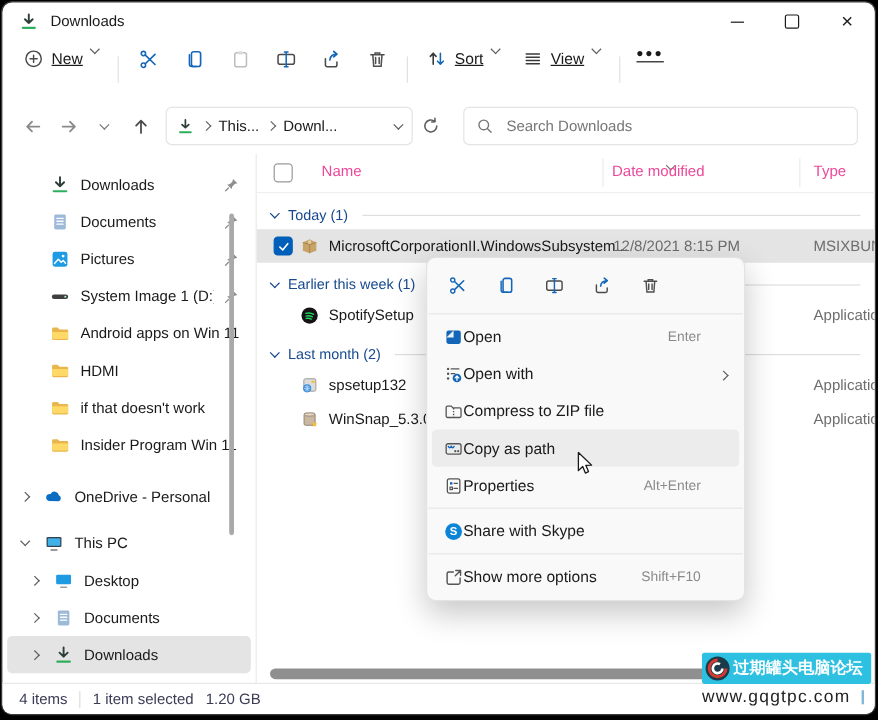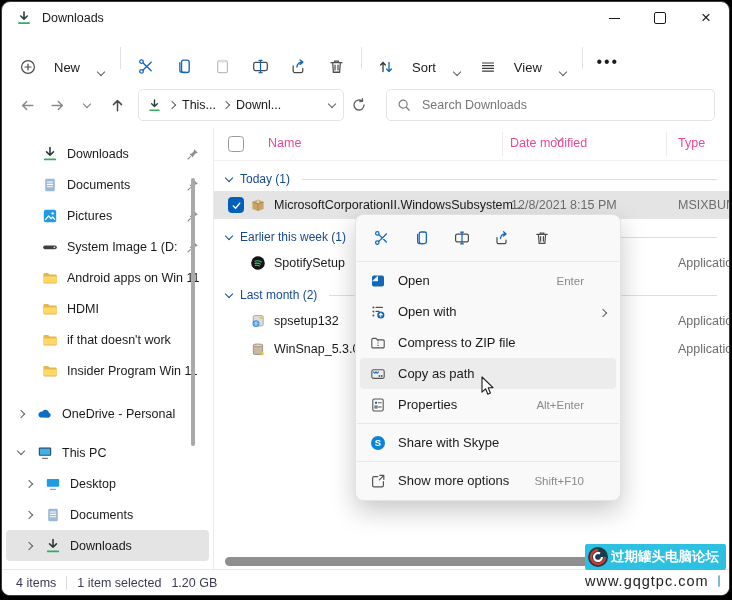--- a/index.html
+++ b/index.html
@@ -12,22 +12,22 @@
   .titlebar .appicon{width:16px;height:16px;margin-right:10px;flex:0 0 auto;}
   .titlebar .title{font-size:12.5px;color:#191919;}
   .wincontrols{position:absolute;right:0;top:0;height:32px;display:flex;}
   .wcbtn{width:46px;height:32px;border:0;background:transparent;display:flex;align-items:center;justify-content:center;
          font-size:15px;color:#1a1a1a;padding:0;}
   .wcbtn .minln{display:block;width:11px;border-top:1.4px solid #1a1a1a;}
   .wcbtn .maxbox{display:block;width:10px;height:10px;border:1.3px solid #1a1a1a;border-radius:2px;}
   .wcbtn.close{font-size:17px;font-weight:400;}
   
   .toolbar{position:absolute;left:0;top:32px;right:0;height:48px;display:flex;align-items:center;padding:0 8px;}
-  .tbtn{border:0;background:transparent;border-radius:4px;display:flex;align-items:flex-end;gap:18px;height:34px;
-        padding:0 10px;font-size:13px;color:#1a1a1a;}
+  .tbtn{border:0;background:transparent;border-radius:4px;display:flex;align-items:flex-start;gap:7px;height:34px;
+        padding:0 10px;font-size:13px;color:#1a1a1a;text-decoration:underline;}
   .tb-ic{width:38px;justify-content:center;}
   .tb-sep{width:1px;height:22px;background:#e1e1e1;margin:0 6px;flex:0 0 auto;}
   .chev{display:inline-block;width:6px;height:6px;border-right:1.3px solid currentColor;border-bottom:1.3px solid currentColor;
         transform:rotate(45deg);margin-top:-3px;}
   .chev.r{transform:rotate(-45deg);margin-top:0;}
   .chev.sm{width:5px;height:5px;}
   .muted{color:#5f5f5f;}
   .dots{font-size:16px;letter-spacing:2px;color:#1a1a1a;line-height:10px;padding-bottom:8px;}
   
   .addressrow{position:absolute;left:0;top:80px;right:0;height:46px;display:flex;align-items:center;padding:0 10px;box-sizing:border-box;}
@@ -80,21 +80,21 @@
   
   .statusbar{position:absolute;left:0;bottom:0;right:0;height:25px;border-top:1px solid #e7e7e7;display:flex;
              align-items:center;font-size:12.5px;color:#3b3b55;padding-left:14px;gap:10px;background:#fff;}
   .st-sep{width:1px;height:14px;background:#dcdcdc;}
   
   .ctxmenu{position:absolute;left:353px;top:212px;width:264px;background:#f9f9f9;border:1px solid #e3e3e3;border-radius:8px;
            box-shadow:0 10px 26px rgba(0,0,0,.22);padding:3px 0 4px;z-index:40;}
   .cm-iconrow{display:flex;align-items:center;height:40px;padding:0 8px;gap:4px;}
   .cm-icbtn{width:36px;height:32px;border:0;background:transparent;border-radius:4px;display:flex;align-items:center;justify-content:center;padding:0;}
   .cm-sep{height:1px;background:#e7e7e7;margin:3px 1px;}
-  .cm-item{display:flex;align-items:center;height:31px;margin:0 4px;padding:0 10px;border-radius:4px;font-size:13px;color:#1a1a1a;gap:12px;}
+  .cm-item{display:flex;align-items:center;height:31px;margin:0 4px;padding:0 10px;border-radius:4px;font-size:13px;color:#1a1a1a;}
   .cm-item.hover{background:#ececec;}
   .cm-item .mic{width:16px;height:16px;flex:0 0 auto;}
   .cm-item .mlabel{flex:1;white-space:nowrap;}
   .cm-item .mshortcut{font-size:11.5px;color:#8a8a8a;padding-right:22px;}
   .cm-item .msub{color:#5f5f5f;}
   
   .cursor{position:absolute;left:476px;top:374px;z-index:60;}
   .wm{position:absolute;right:3px;bottom:6px;z-index:50;width:141px;}
   .wm-badge{background:#2ec0e0;border-radius:2px;height:26px;display:flex;align-items:center;padding:0 4px 0 2px;gap:2px;}
   .wm-badge .wmlogo{width:22px;height:22px;flex:0 0 auto;}

